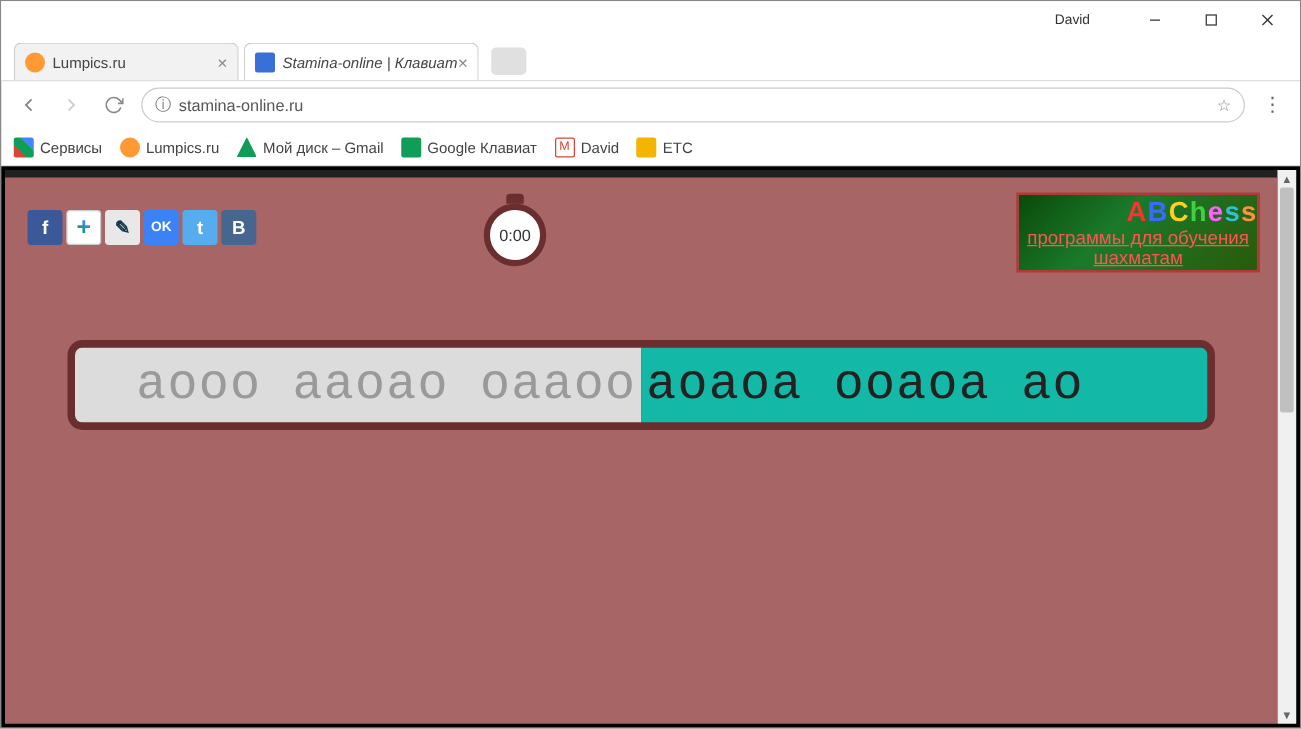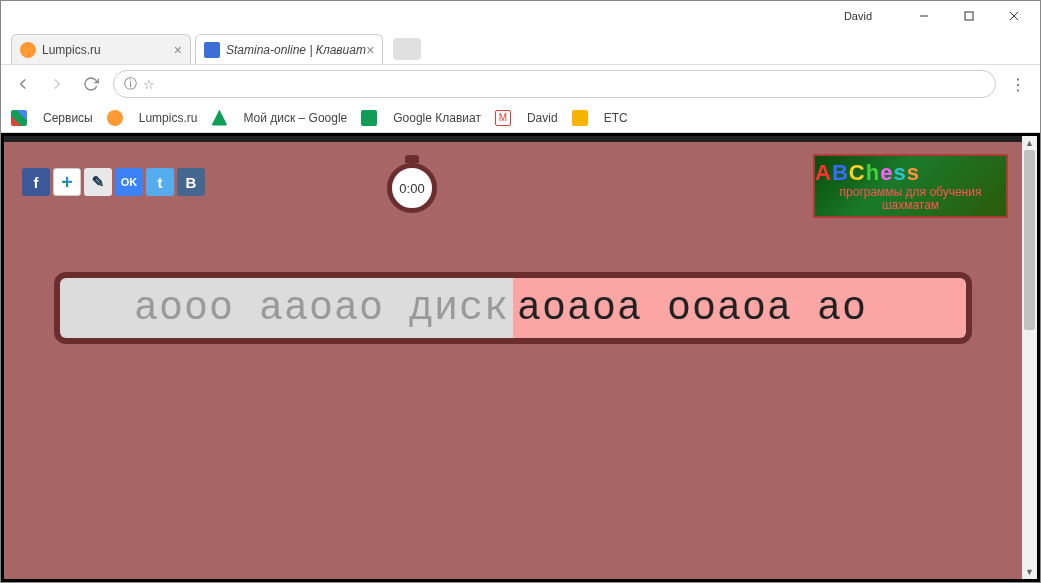--- a/index.html
+++ b/index.html
@@ -15,40 +15,40 @@
 .tab .close { margin-left: auto; color: #888; font-size: 14px; }
 .newtab { width: 28px; height: 22px; background: #e0e0e0; border-radius: 4px; margin-left: 6px; margin-bottom: 4px; }
 .addrbar { height: 38px; display: flex; align-items: center; padding: 0 10px; gap: 10px; }
 .nav-icon { color: #888; display: flex; align-items: center; justify-content: center; width: 24px; height: 24px; }
 .omni { flex: 1; height: 28px; border: 1px solid #ccc; border-radius: 14px; display: flex; align-items: center; padding: 0 10px; font-size: 13px; color: #555; }
 .omni .info { margin-right: 6px; color: #777; }
 .omni .url { flex: 1; }
 .omni .star { color: #888; }
 .menu-dots { color: #666; }
 .bmbar { height: 30px; display: flex; align-items: center; padding: 0 10px; gap: 14px; border-bottom: 1px solid #ddd; font-size: 12px; color: #444; }
-.bmitem { display: flex; align-items: center; gap: 16px; }
+.bmitem { display: flex; align-items: center; gap: 5px; }
 .bmicon { width: 16px; height: 16px; border-radius: 2px; }
 .content-wrap { flex: 1; position: relative; background: #000; padding: 3px; overflow: hidden; }
 .viewport { position: absolute; inset: 3px 18px 3px 3px; background: #a86565; border-top: 6px solid #212121; }
 .scrollbar { position: absolute; right: 3px; top: 3px; bottom: 3px; width: 15px; background: #f0f0f0; }
 .scrollbar .thumb { position: absolute; left: 2px; right: 2px; top: 14px; height: 180px; background: #c0c0c0; border-radius: 2px; }
 .scrollbar .arrow { position: absolute; left: 0; right: 0; height: 14px; display: flex; align-items: center; justify-content: center; color: #666; font-size: 9px; }
 .social { position: absolute; top: 26px; left: 18px; display: flex; gap: 3px; }
 .social .sbtn { width: 28px; height: 28px; border-radius: 3px; display: flex; align-items: center; justify-content: center; color: #fff; font-weight: bold; font-size: 15px; }
 .timer { position: absolute; top: 13px; left: 380px; width: 56px; height: 56px; }
 .timer .top { width: 14px; height: 8px; background: #6b2e2e; border-radius: 3px 3px 0 0; margin: 0 auto; }
 .timer .body { width: 50px; height: 50px; background: #fff; border: 5px solid #6b2e2e; border-radius: 50%; margin: 0 auto; display: flex; align-items: center; justify-content: center; font-size: 13px; color: #333; font-weight: 500; }
-.ad { position: absolute; top: 12px; right: 14px; width: 195px; height: 64px; background: linear-gradient(135deg, #0a4a0a, #1a7a2a 40%, #2a5a0a); border: 2px solid #b03a3a; display: flex; flex-direction: column; align-items: flex-start; justify-content: center; }
+.ad { position: absolute; top: 12px; right: 14px; width: 195px; height: 64px; background: linear-gradient(135deg, #0a4a0a, #1a7a2a 40%, #2a5a0a); border: 2px solid #b03a3a; display: flex; flex-direction: column; align-items: flex-end; justify-content: center; }
 .ad .t1 { font-size: 22px; font-weight: bold; letter-spacing: 1px; }
 .ad .t1 .c1{color:#ff3030}.ad .t1 .c2{color:#3a6aff}.ad .t1 .c3{color:#ffd020}.ad .t1 .c4{color:#40d040}.ad .t1 .c5{color:#ff60ff}.ad .t1 .c6{color:#30c0d0}.ad .t1 .c7{color:#ff9040}
-.ad .t2 { font-size: 12px; color: #ff5555; text-align: center; line-height: 1.1; }
+.ad .t2 { font-size: 15px; color: #ff5555; text-align: center; line-height: 1.1; text-decoration: underline; }
 .typing { position: absolute; top: 130px; left: 50px; right: 50px; height: 72px; background: #6b2e2e; border-radius: 12px; padding: 6px; display: flex; }
 .typing .inner { flex: 1; display: flex; font-family: "Courier New", monospace; font-size: 40px; border-radius: 6px; overflow: hidden; }
 .typing .done { flex: 0 0 50%; background: #dcdcdc; color: #9a9a9a; display: flex; align-items: center; justify-content: flex-end; padding-right: 4px; letter-spacing: 1px; white-space: nowrap; overflow: hidden; }
-.typing .todo { flex: 0 0 50%; background: #fca5a5; color: #222; display: flex; align-items: center; padding-left: 4px; letter-spacing: 1px; white-space: nowrap; overflow: hidden; }
+.typing .todo { flex: 0 0 50%; background: #14b8a6; color: #222; display: flex; align-items: center; padding-left: 4px; letter-spacing: 1px; white-space: nowrap; overflow: hidden; }
 </style>
 </head>
 <body>
 
 <div class="window">
 
   <div class="titlebar">
     <span class="profile">David</span>
     <div class="win-btn">
         <svg width="10" height="10">
@@ -94,37 +94,38 @@
         </svg>
       </div>
     <div class="nav-icon">
         <svg width="16" height="16" viewBox="0 0 24 24" fill="none" stroke="currentColor" stroke-width="2">
           <path d="M23 4v6h-6"></path>
           <path d="M20.49 15a9 9 0 1 1-2.12-9.36L23 10"></path>
         </svg>
       </div>
     <div class="omni">
       <span class="info">ⓘ</span>
+      <span class="url">stamina-online.ru</span>
       <span class="star">☆</span>
     </div>
     <div class="nav-icon menu-dots">⋮</div>
   </div>
 
   <div class="bmbar">
     <div class="bmitem">
       <span class="bmicon" style="background:linear-gradient(45deg,#db4437 33%,#0f9d58 33% 66%,#4285f4 66%)"></span>
       <span>Сервисы</span>
     </div>
     <div class="bmitem">
         <span class="bmicon" style="background:#ff9933;border-radius:50%"></span>
         <span>Lumpics.ru</span>
       </div>
     <div class="bmitem">
         <span class="bmicon" style="background:#0f9d58;clip-path:polygon(50% 0,100% 100%,0 100%)"></span>
-        <span>Мой диск – Google </span>
+        <span>Мой диск – Gmail </span>
       </div>
     <div class="bmitem">
         <span class="bmicon" style="background:#0f9d58"></span>
         <span>Google Клавиат</span>
       </div>
     <div class="bmitem">
         <span class="bmicon" style="background:#fff;border:1px solid #db4437;color:#db4437;font-size:10px;text-align:center;line-height:14px">M</span>
         <span>David</span>
       </div>
     <div class="bmitem">
@@ -164,21 +165,21 @@
           </div>
       </div>
 
       <div class="ad">
         <div class="t1"><span class="c1">A</span><span class="c2">B</span><span class="c3">C</span><span class="c4">h</span><span class="c5">e</span><span class="c6">s</span><span class="c7">s</span></div>
         <div class="t2">программы для обучения шахматам</div>
       </div>
 
       <div class="typing">
         <div class="inner">
-          <div class="done">аооо ааоао диск</div>
+          <div class="done">аооо ааоао оааоо</div>
           <div class="todo">аоаоа ооаоа ао</div>
         </div>
       </div>
 
     </div>
     <div class="scrollbar">
       <div class="arrow" style="top:0">▲</div>
       <div class="thumb"></div>
       <div class="arrow" style="bottom:0">▼</div>
     </div>

